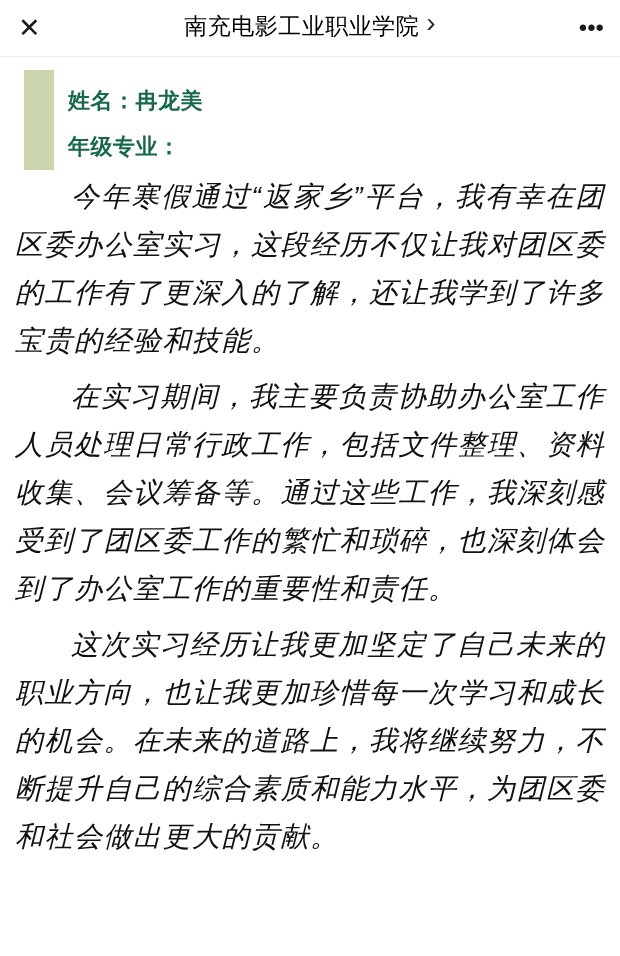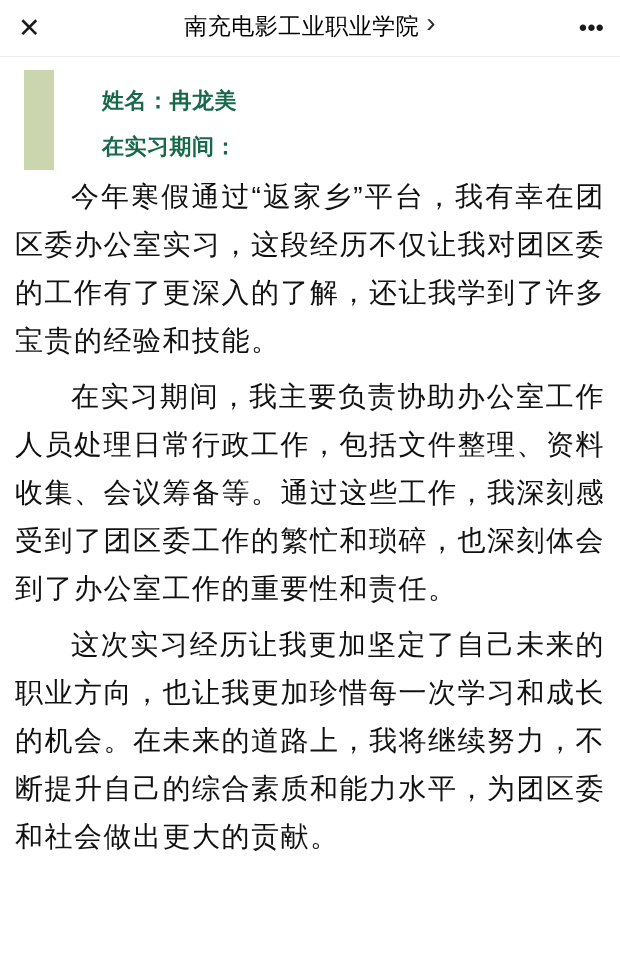--- a/index.html
+++ b/index.html
@@ -61,21 +61,20 @@
     letter-spacing:0px;
     line-height:1;
     cursor:pointer;
     padding:4px 0;
   }
   
   .info-block{
     margin:13px 0 0 24px;
     display:flex;
     align-items:stretch;
-    gap:34px;
   }
   .info-bar{
     width:30px;
     background:var(--bar-green);
     flex:0 0 30px;
   }
   .info-lines{
     margin-left:14px;
     padding-top:8px;
   }
@@ -92,40 +91,41 @@
     margin:3px 15px 0 15px;
   }
   .article p{
     margin:1px 0 8px 0;
     font-size:28px;
     line-height:48px;
     letter-spacing:1.5px;
     color:var(--body-text);
     text-align:justify;
     text-indent:2em;
+    font-style:italic;
   }
   .article p:last-child{margin-bottom:0;}
 </style>
 </head>
 <body>
 
 <div class="navbar">
   <span class="nav-close">✕</span>
   <div class="nav-title-wrap">
     <span class="nav-title">南充电影工业职业学院</span>
     <span class="nav-chevron">›</span>
   </div>
   <span class="nav-more">•••</span>
 </div>
 
 <div class="info-block">
   <div class="info-bar"></div>
   <div class="info-lines">
     <div class="info-line">姓名：冉龙美</div>
-    <div class="info-line">在实习期间：</div>
+    <div class="info-line">年级专业：</div>
   </div>
 </div>
 
 <div class="article">
   <p>今年寒假通过“返家乡”平台，我有幸在团区委办公室实习，这段经历不仅让我对团区委的工作有了更深入的了解，还让我学到了许多宝贵的经验和技能。</p>
   <p>在实习期间，我主要负责协助办公室工作人员处理日常行政工作，包括文件整理、资料收集、会议筹备等。通过这些工作，我深刻感受到了团区委工作的繁忙和琐碎，也深刻体会到了办公室工作的重要性和责任。</p>
   <p>这次实习经历让我更加坚定了自己未来的职业方向，也让我更加珍惜每一次学习和成长的机会。在未来的道路上，我将继续努力，不断提升自己的综合素质和能力水平，为团区委和社会做出更大的贡献。</p>
 </div>
 
 </body></html>

